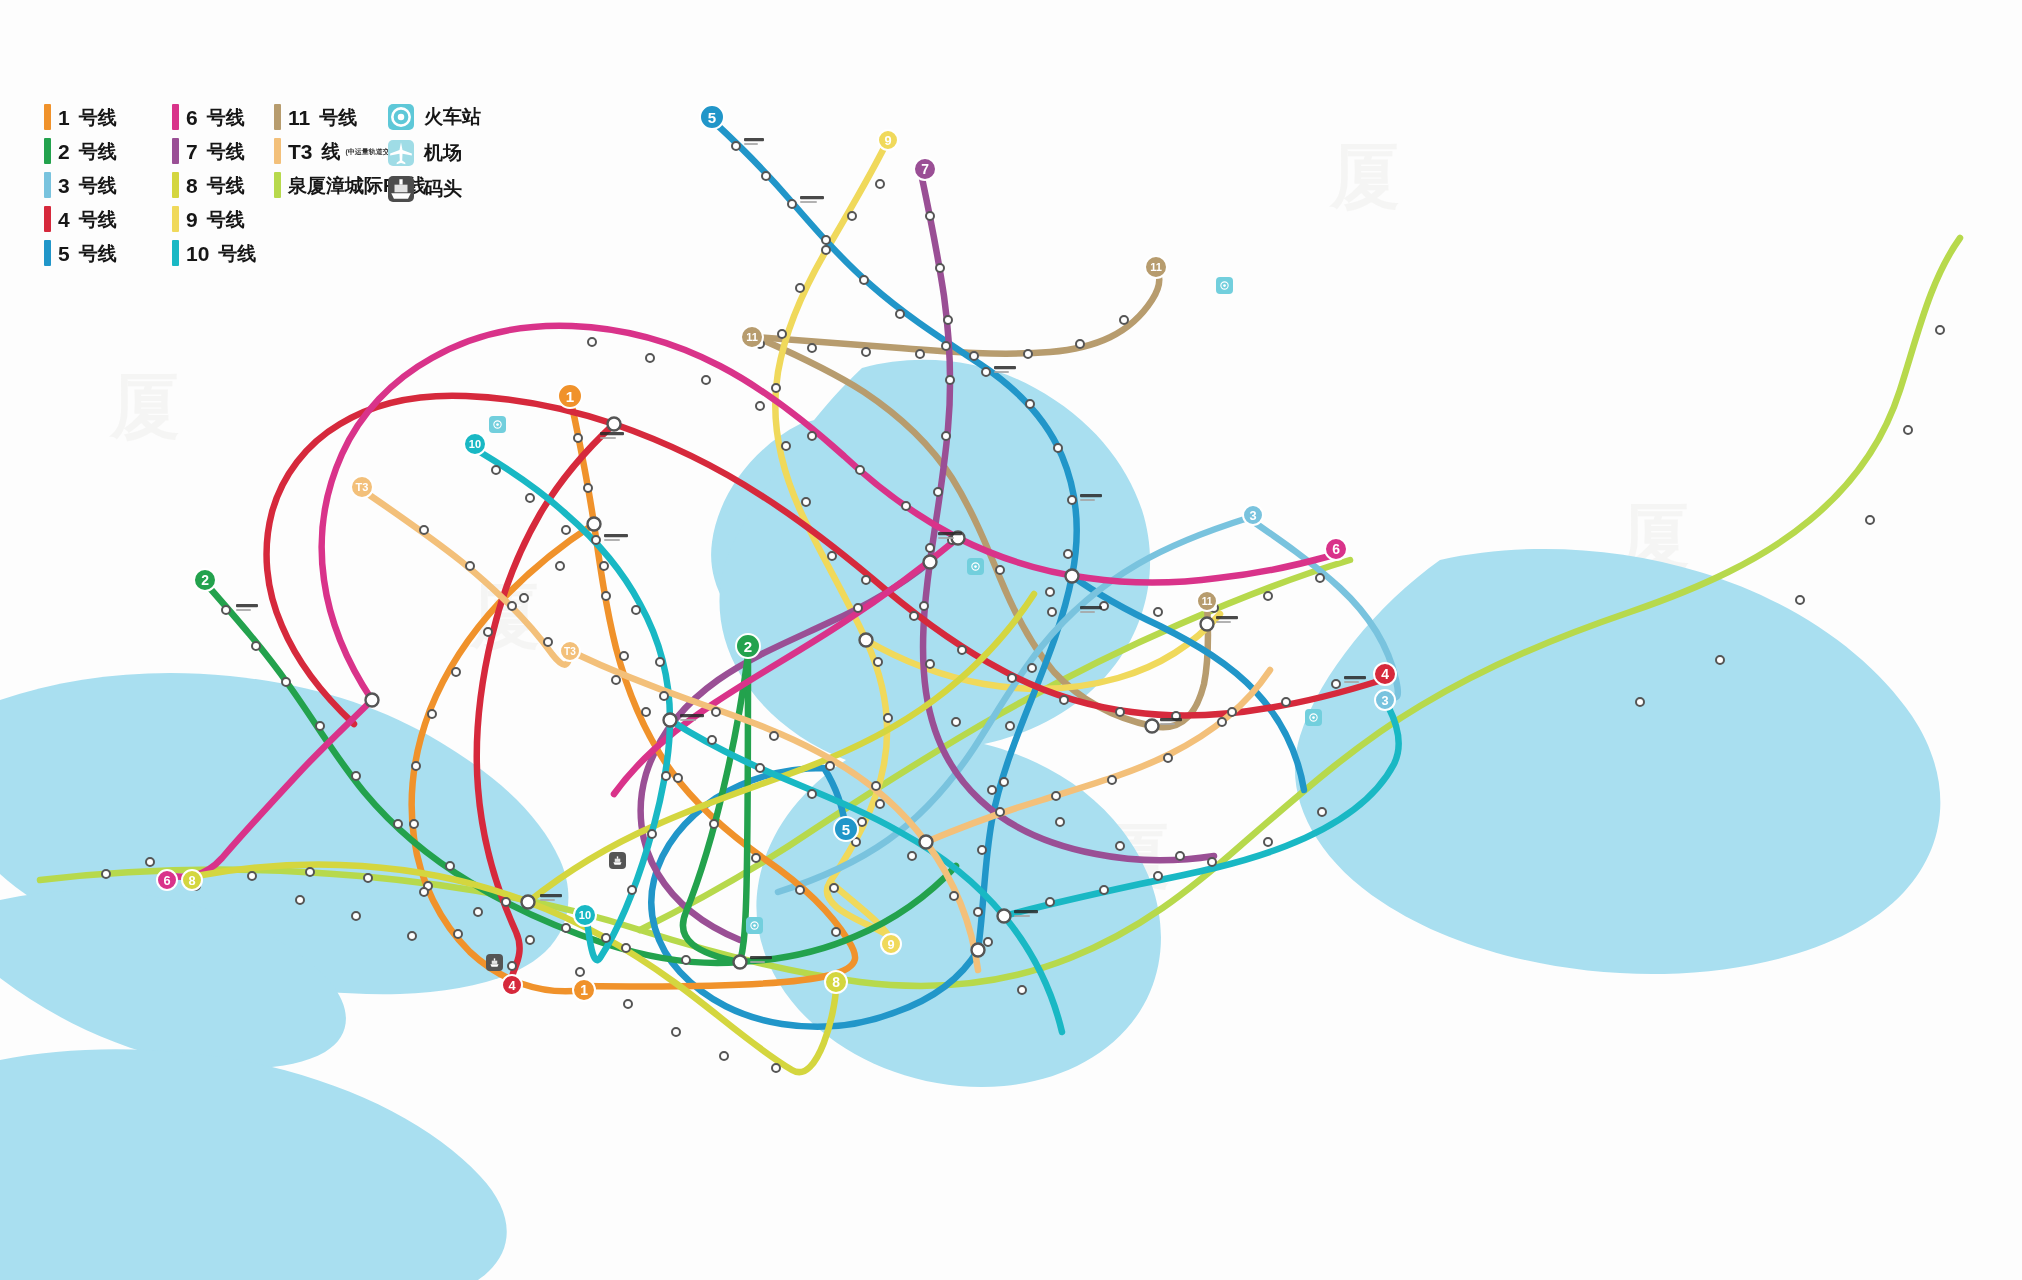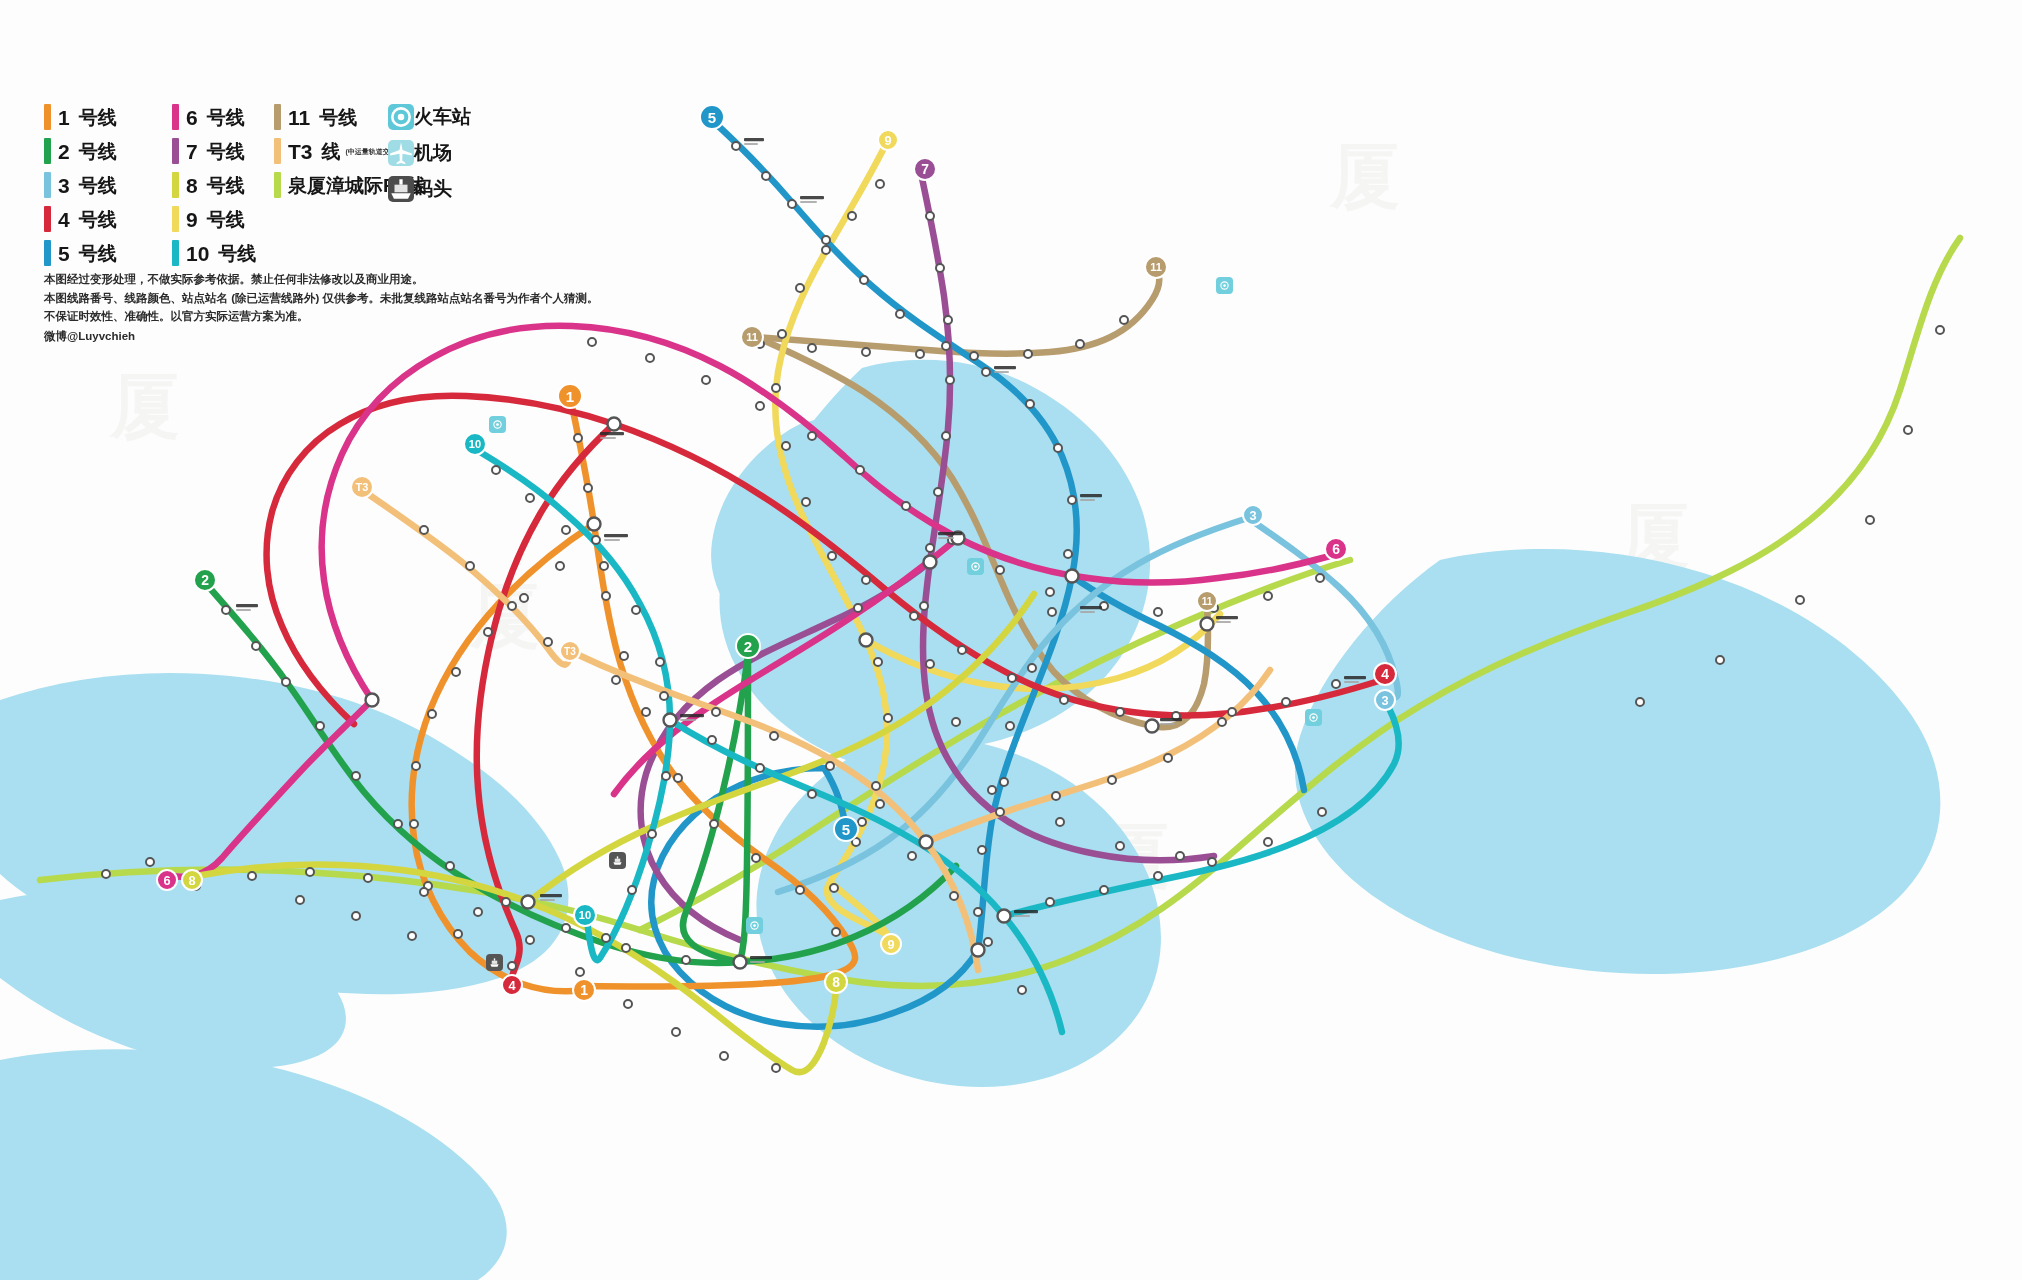--- a/index.html
+++ b/index.html
@@ -26,21 +26,21 @@
   .leg-num{font-size:21px;font-weight:bold;color:#161616;line-height:1;}
   .leg-txt{font-size:19px;font-weight:bold;color:#161616;margin-left:9px;line-height:1;}
   .leg-sub{font-size:7px;font-weight:bold;color:#333;margin-left:5px;line-height:1;}
   
   .icon-col{position:absolute;left:388px;top:104px;}
   .icon-item{position:absolute;display:flex;align-items:center;}
   .ic{width:26px;height:26px;border-radius:5px;display:flex;align-items:center;justify-content:center;flex:none;}
   .ic.train{background:#5ec8d8;}
   .ic.air{background:#9fdce6;}
   .ic.pier{background:#4c4c4c;}
-  .ic-label{font-size:19px;font-weight:bold;color:#161616;margin-left:0;white-space:nowrap;}
+  .ic-label{font-size:19px;font-weight:bold;color:#161616;margin-left:10px;white-space:nowrap;}
   
   .disc{position:absolute;left:44px;top:272px;width:660px;}
   .disc p{margin:0 0 3px 0;font-size:11.5px;font-weight:bold;color:#2b2b2b;line-height:1.35;white-space:nowrap;}
   .disc p.credit{margin-top:4px;}
   
   .badge{
     position:absolute;border-radius:50%;
     display:flex;align-items:center;justify-content:center;
     color:#fff;font-weight:bold;border:2px solid #ffffff;
     box-sizing:border-box;
@@ -599,26 +599,20 @@
           <svg viewBox="0 0 24 24" fill="#fff">
             <path d="M3 16 L21 16 L18.5 21 L5.5 21 Z"></path>
             <path d="M6 15 L6 8 L18 8 L18 15 Z" opacity="0.85"></path>
             <rect x="10.5" y="3" width="3" height="5"></rect>
           </svg>
         </span>
         <span class="ic-label">码头</span>
       </div>
     </div>
 
-  <div class="disc">
-    <p>本图经过变形处理，不做实际参考依据。禁止任何非法修改以及商业用途。</p>
-    <p>本图线路番号、线路颜色、站点站名 (除已运营线路外) 仅供参考。未批复线路站点站名番号为作者个人猜测。</p>
-    <p>不保证时效性、准确性。以官方实际运营方案为准。</p>
-    <p class="credit">微博@Luyvchieh</p>
-  </div>
 
   <div id="badge-layer">
       <div class="badge" style="left: 699px; top: 104px; width: 26px; height: 26px; background: rgb(33, 150, 201); font-size: 15.08px;">5</div>
       <div class="badge" style="left: 877px; top: 129px; width: 22px; height: 22px; background: rgb(240, 217, 91); font-size: 12.76px;">9</div>
       <div class="badge" style="left: 913px; top: 157px; width: 24px; height: 24px; background: rgb(154, 79, 149); font-size: 13.92px;">7</div>
       <div class="badge" style="left: 1144px; top: 255px; width: 24px; height: 24px; background: rgb(183, 156, 110); font-size: 11.04px;">11</div>
       <div class="badge" style="left: 740px; top: 325px; width: 24px; height: 24px; background: rgb(183, 156, 110); font-size: 11.04px;">11</div>
       <div class="badge" style="left: 557px; top: 383px; width: 26px; height: 26px; background: rgb(240, 146, 43); font-size: 15.08px;">1</div>
       <div class="badge" style="left: 463px; top: 432px; width: 24px; height: 24px; background: rgb(25, 184, 196); font-size: 11.04px;">10</div>
       <div class="badge" style="left: 350px; top: 475px; width: 24px; height: 24px; background: rgb(243, 192, 122); font-size: 11.04px;">T3</div>

